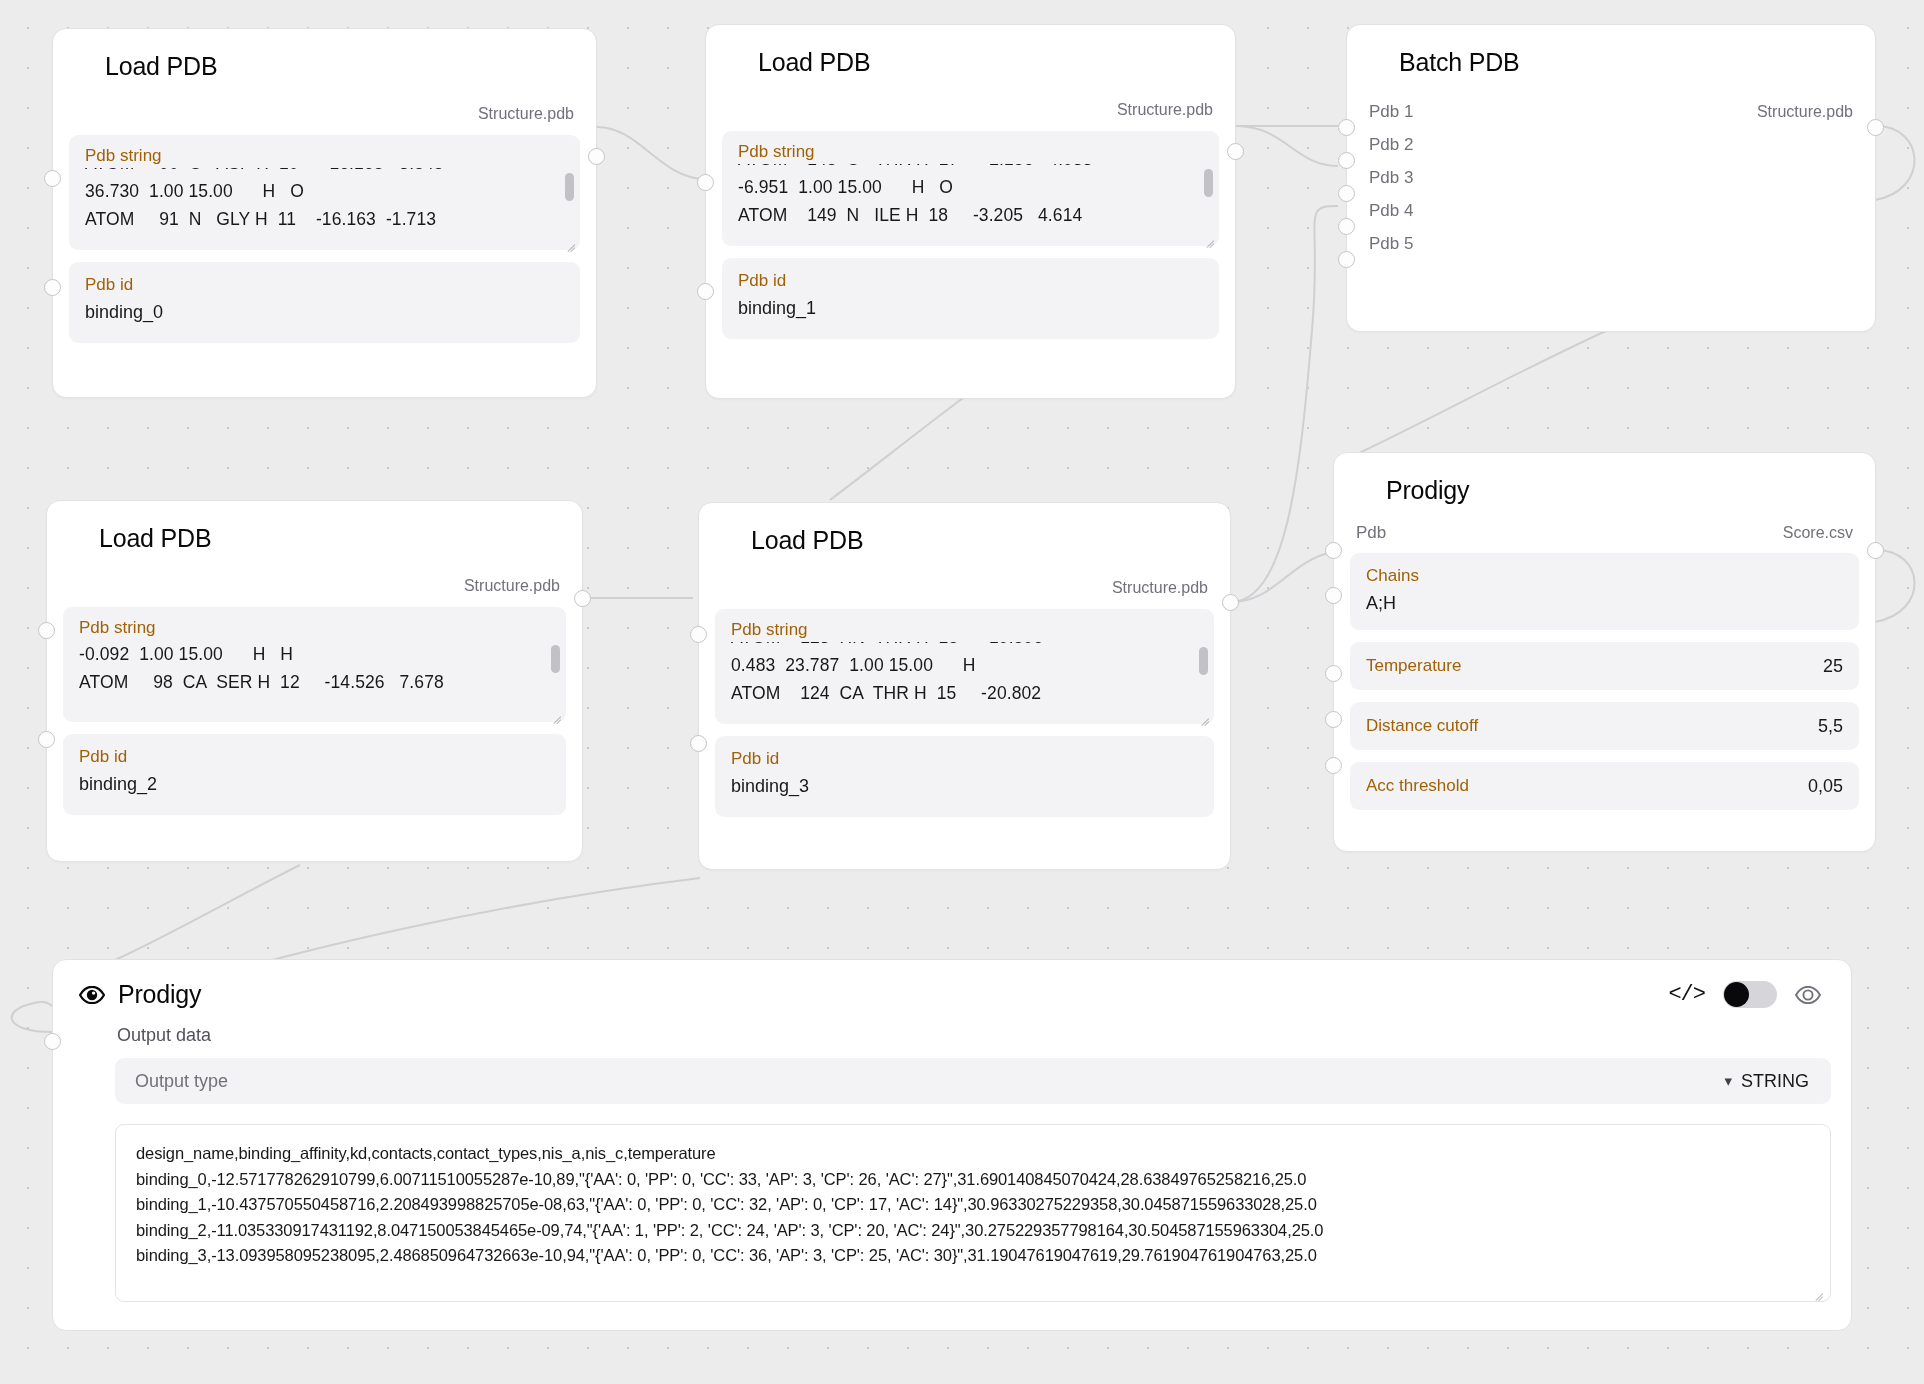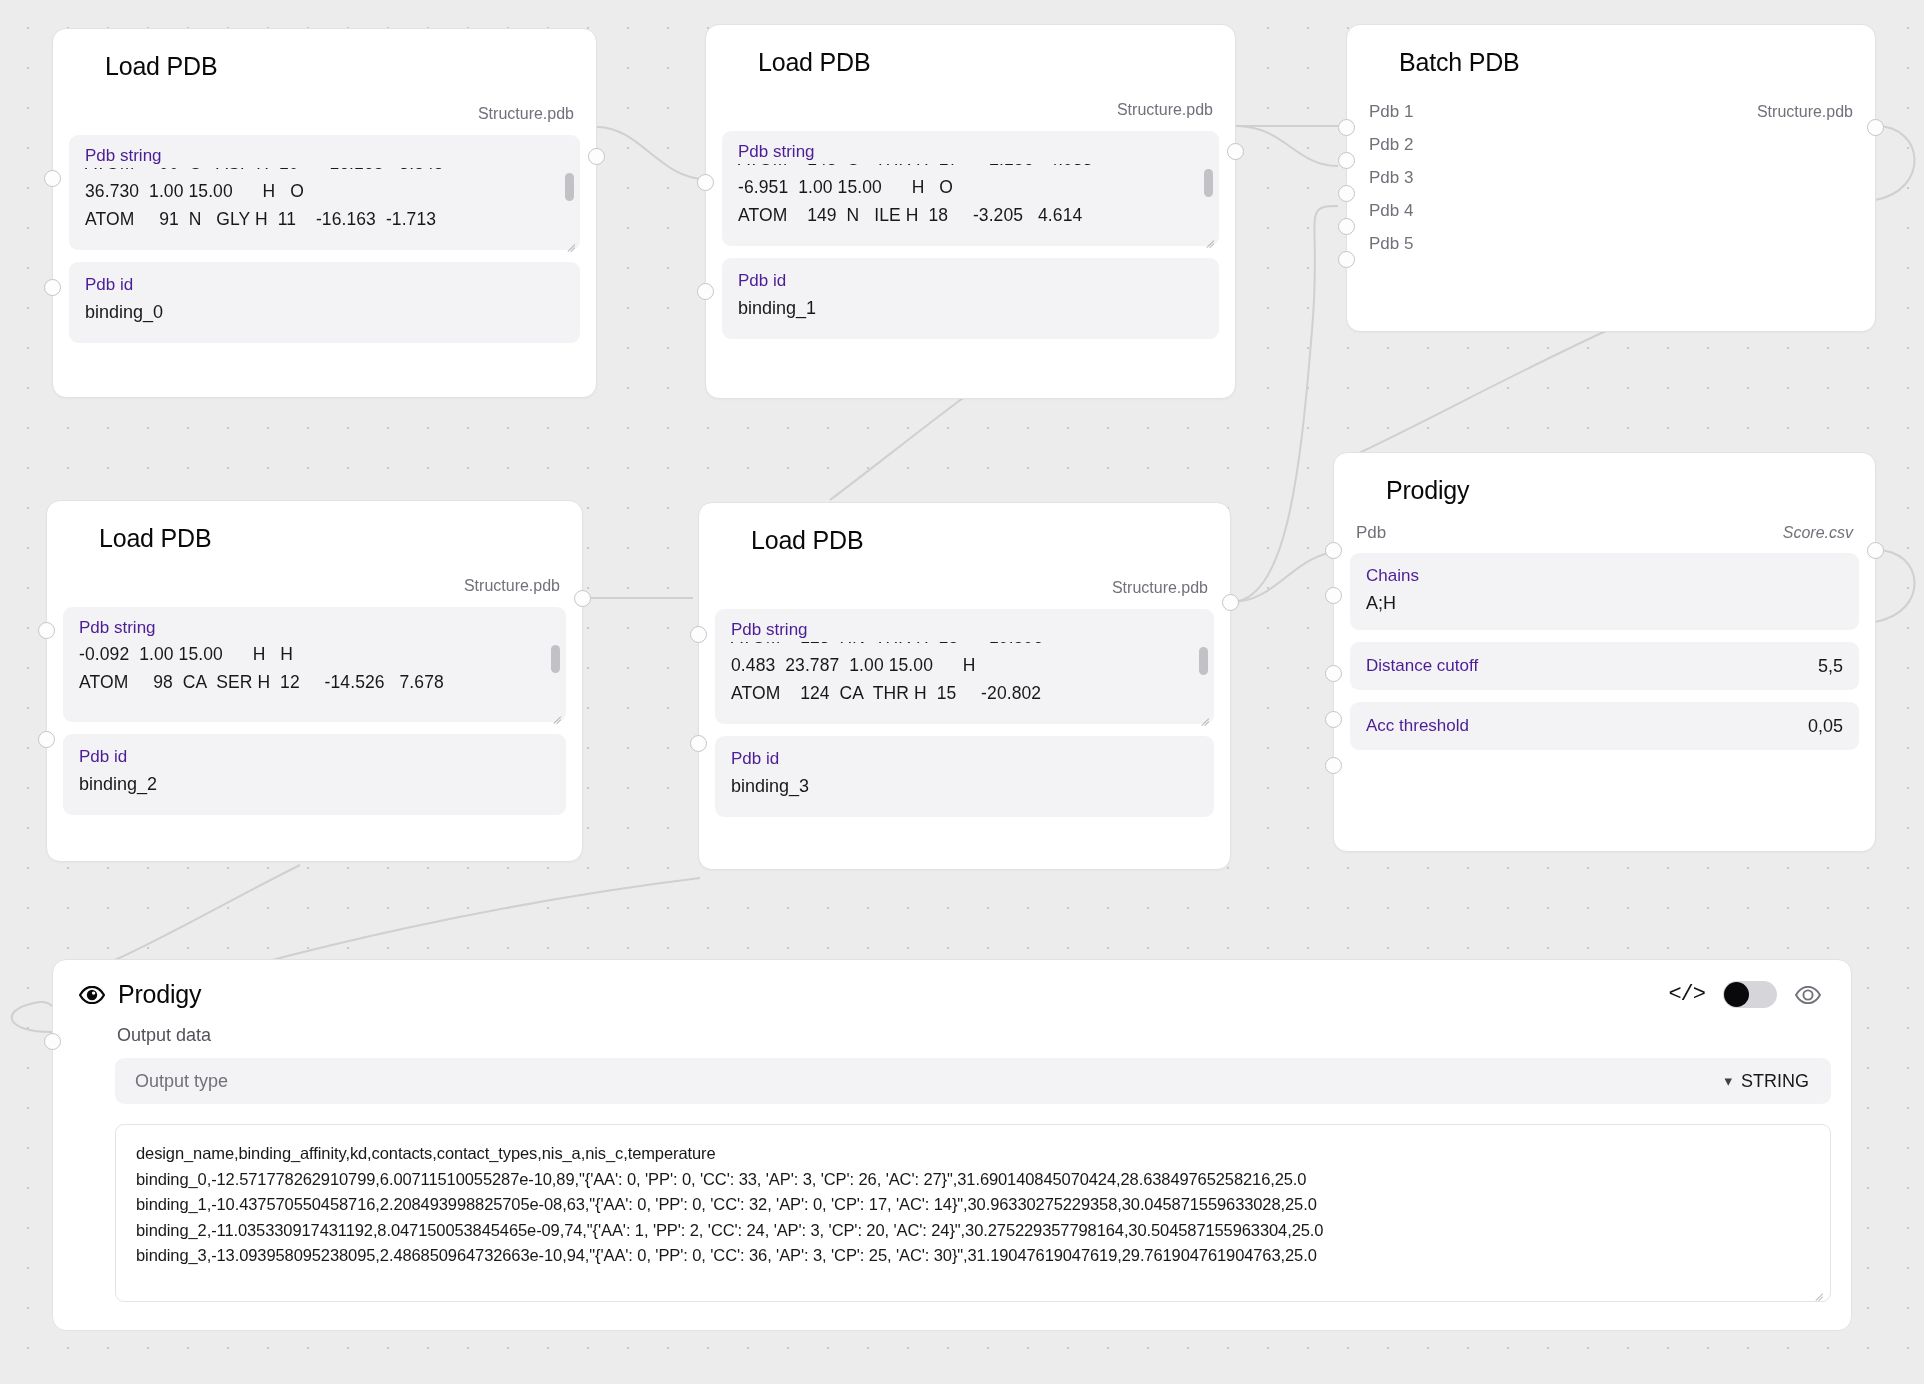--- a/index.html
+++ b/index.html
@@ -68,21 +68,21 @@
   }
   .field {
     background: #f3f3f5;
     border-radius: 9px;
     margin: 12px 16px 0 16px;
     padding: 10px 16px 11px 16px;
     position: relative;
   }
   .field-label {
     font-size: 17px;
-    color: #4c1d95;
+    color: #a16207;
     line-height: 22px;
   }
   .field-value {
     font-size: 18px;
     color: #18181b;
     line-height: 26px;
     margin-top: 3px;
   }
   .field-inline {
     display: flex; align-items: center; justify-content: space-between;
@@ -382,33 +382,37 @@
       <div class="field-label">Pdb id</div>
       <div class="field-value">binding_3</div>
     </div>
   </div>
 
   <div class="node" style="left:1333px; top:452px; width:543px; height:400px;">
     <div class="node-title" style="padding-left:52px;">Prodigy</div>
 
     <div class="port-row" style="height:28px;">
       <span class="port-label-in" style="left:22px; line-height:28px;">Pdb</span>
-      <span class="port-label-out" style="right:22px; line-height:28px;font-style:italic;">Score.csv</span>
+      <span class="port-label-out" style="right:22px; line-height:28px;">Score.csv</span>
     </div>
 
     <div class="handle" style="left:-9px; top:89px;"></div>
     <div class="handle" style="right:-9px; top:89px;"></div>
     <div class="handle" style="left:-9px; top:134px;"></div>
     <div class="handle" style="left:-9px; top:212px;"></div>
     <div class="handle" style="left:-9px; top:258px;"></div>
     <div class="handle" style="left:-9px; top:304px;"></div>
 
     <div class="field" style="margin-top:6px; padding:12px 16px 14px 16px;">
       <div class="field-label">Chains</div>
       <div class="field-value">A;H</div>
+    </div>
+    <div class="field field-inline">
+      <div class="field-label">Temperature</div>
+      <div class="field-num">25</div>
     </div>
     <div class="field field-inline">
       <div class="field-label">Distance cutoff</div>
       <div class="field-num">5,5</div>
     </div>
     <div class="field field-inline">
       <div class="field-label">Acc threshold</div>
       <div class="field-num">0,05</div>
     </div>
   </div>

